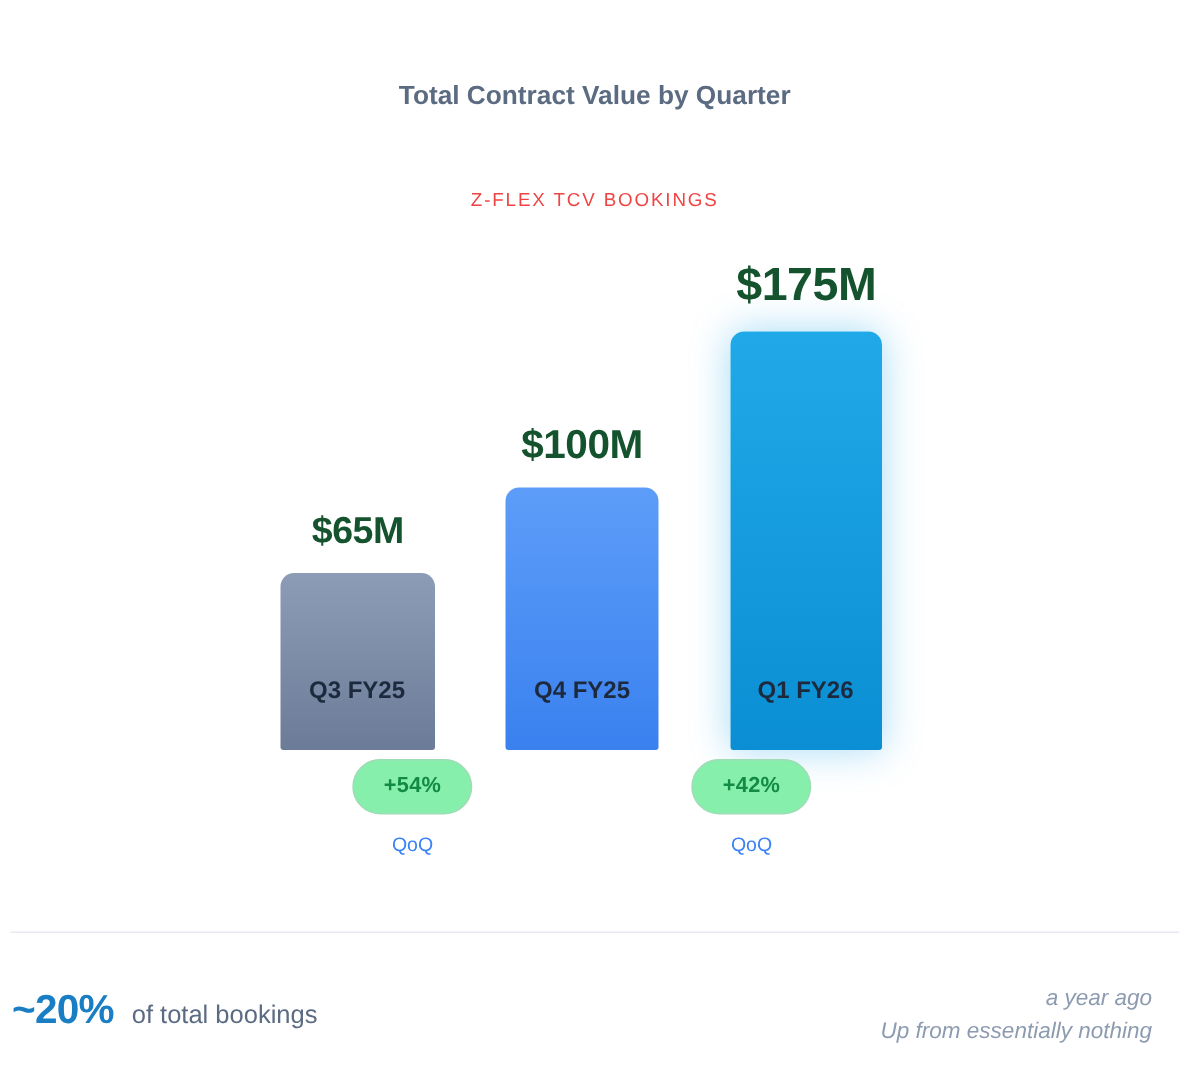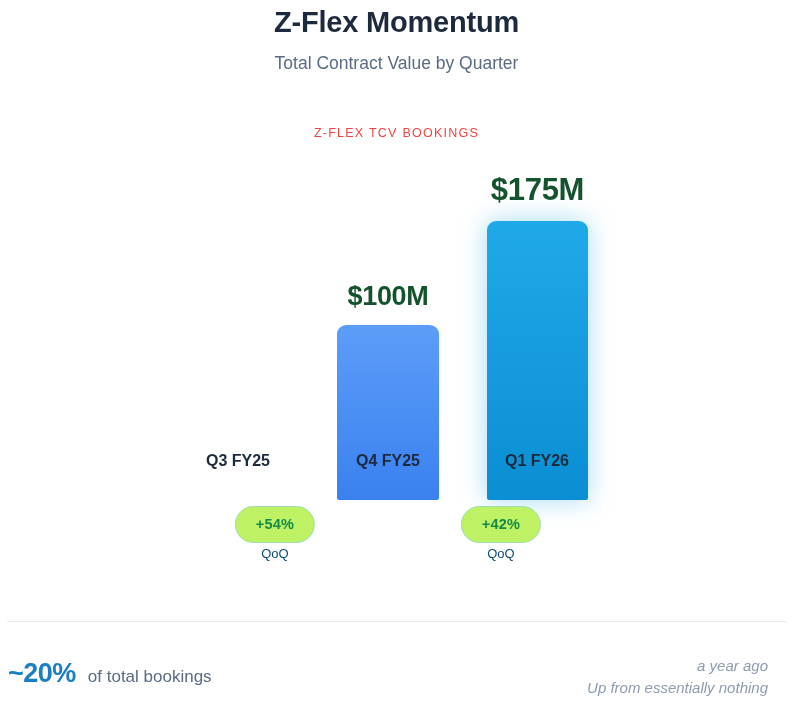--- a/index.html
+++ b/index.html
@@ -34,21 +34,21 @@
     color: #1d2a3d;
     letter-spacing: -0.2px;
   }
   .chart-subtitle {
     position: absolute;
     top: 53px;
     left: 0;
     width: 793px;
     text-align: center;
     font-size: 17.5px;
-    font-weight: normal;
+    font-weight: bold;
     color: #5b6b82;
   }
   .chart-legend {
     position: absolute;
     top: 126px;
     left: 0;
     width: 793px;
     text-align: center;
     font-size: 12.5px;
     font-weight: normal;
@@ -99,33 +99,33 @@
   }
 
   
   .delta {
     position: absolute;
     transform: translateX(-50%);
     text-align: center;
   }
   .delta-pill {
     display: inline-block;
-    background: #bef264;
+    background: #86efac;
     border: 1px solid #9fdcb6;
     border-radius: 999px;
     padding: 9px 20px 10px 20px;
     font-size: 14.5px;
     font-weight: bold;
     color: #138a45;
     letter-spacing: 0.2px;
   }
   .delta-caption {
-    margin-top: 3px;
+    margin-top: 12px;
     font-size: 13px;
-    color: #0c4a6e;
+    color: #3b82f6;
     font-weight: normal;
   }
 
   
   .divider {
     position: absolute;
     left: 7px;
     top: 621px;
     width: 779px;
     height: 1px;
@@ -159,26 +159,30 @@
     font-style: italic;
     color: #8d9bb0;
     line-height: 1.45;
   }
 </style>
 </head>
 <body>
 
 <div class="canvas">
 
-  <div class="chart-title">Z-Flex Momentum</div>
   <div class="chart-subtitle">Total Contract Value by Quarter</div>
   <div class="chart-legend">Z-FLEX TCV BOOKINGS</div>
 
   <div class="plot">
 
+    <div class="bar-group" style="left:187px; width:103px; height:431px;">
+      <div class="bar" style="width:103px; height:118px;
+                  background:linear-gradient(180deg,#8d9cb6 0%,#6c7c98 100%);"></div>
+      <div class="bar-value" style="bottom:131px; font-size:25px;">$65M</div>
+    </div>
     <div class="bar-cat" style="left:238px;">Q3 FY25</div>
 
     <div class="bar-group" style="left:337px; width:102px; height:431px;">
       <div class="bar" style="width:102px; height:175px;
                   background:linear-gradient(180deg,#5d9df9 0%,#3a81ef 100%);"></div>
       <div class="bar-value" style="bottom:188px; font-size:27px;">$100M</div>
     </div>
     <div class="bar-cat" style="left:388px;">Q4 FY25</div>
 
     <div class="bar-group" style="left:487px; width:101px; height:431px;">

